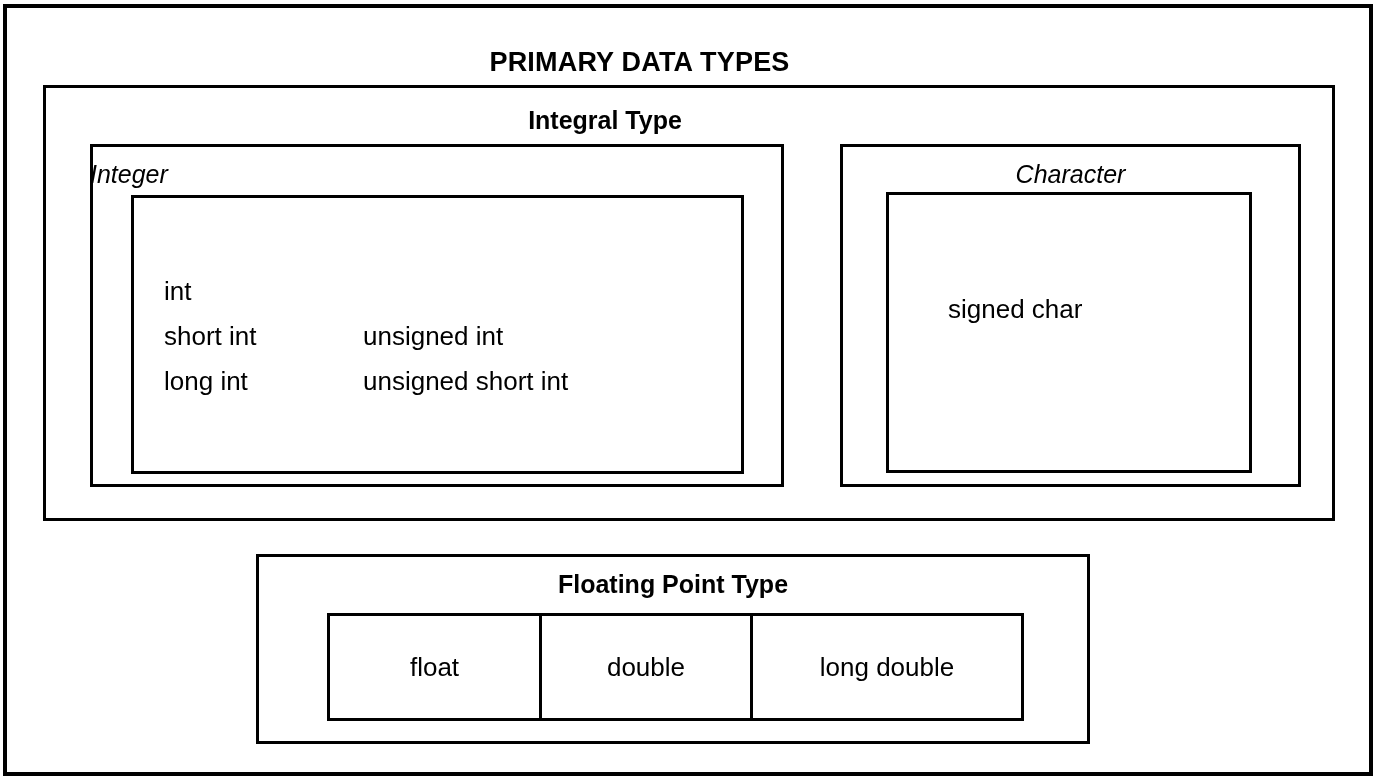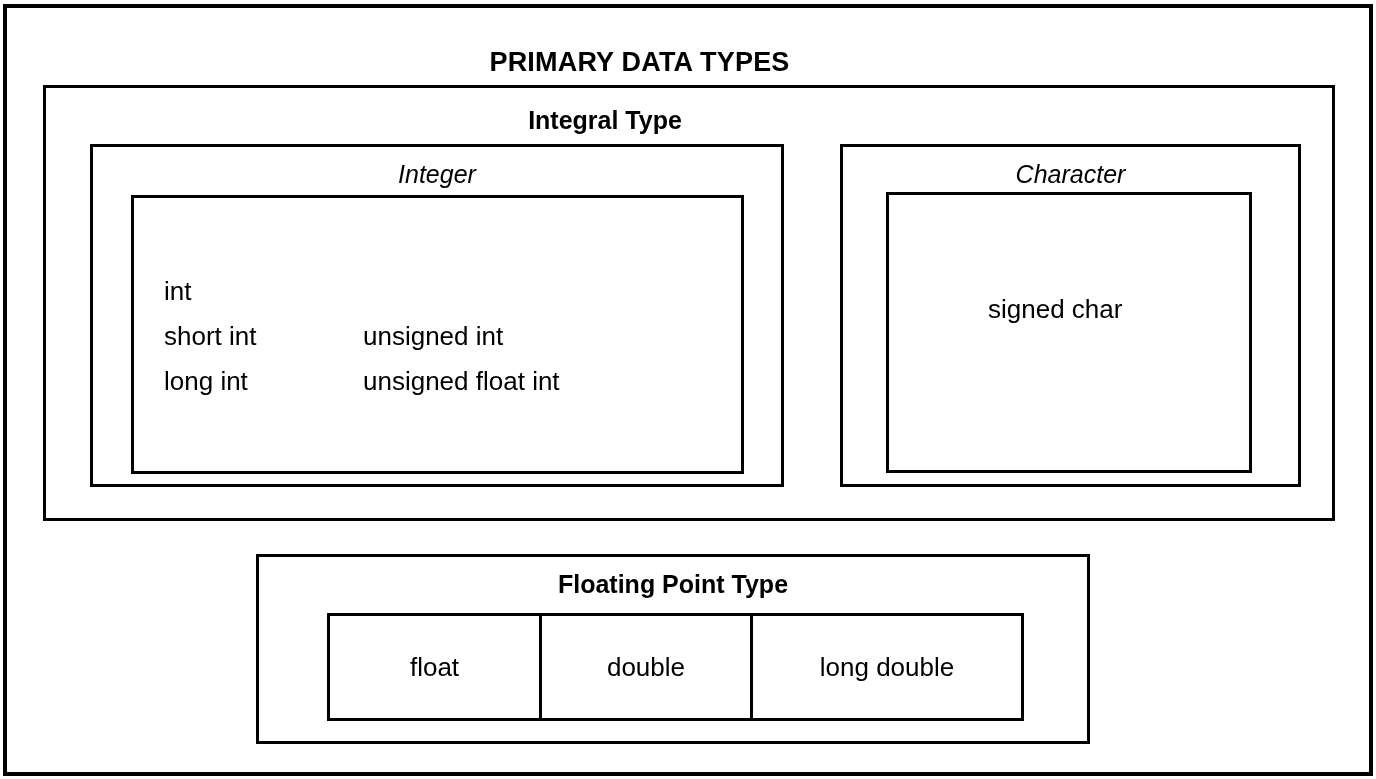--- a/index.html
+++ b/index.html
@@ -71,21 +71,20 @@
     left: 90px;
     top: 144px;
     width: 694px;
     height: 343px;
   }
   #integer-title {
     position: absolute;
     left: 90px;
     top: 160px;
     width: 694px;
-    text-align: center;
     font-size: 25px;
     font-style: italic;
   }
   #integer-list-box {
     left: 131px;
     top: 195px;
     width: 613px;
     height: 279px;
   }
   #integer-list {
@@ -130,21 +129,21 @@
     left: 886px;
     top: 192px;
     width: 366px;
     height: 281px;
   }
   #character-list {
     position: absolute;
     left: 886px;
     top: 287px;
     width: 424px;
-    padding-left: 102px;
+    padding-left: 62px;
     box-sizing: border-box;
   }
 
   
   #floating-box {
     left: 256px;
     top: 554px;
     width: 834px;
     height: 190px;
   }
@@ -199,21 +198,21 @@
   <div id="integer-title">Integer</div>
   <div class="box" id="integer-list-box"></div>
   <div id="integer-list">
     <div id="integer-col-left">
       <div class="type-line">int</div>
       <div class="type-line">short int</div>
       <div class="type-line">long int</div>
     </div>
     <div id="integer-col-right">
       <div class="type-line">unsigned int</div>
-      <div class="type-line">unsigned float int</div>
+      <div class="type-line">unsigned short int</div>
     </div>
   </div>
 
   <div class="box" id="character-box"></div>
   <div id="character-title">Character</div>
   <div class="box" id="character-list-box"></div>
   <div id="character-list">
     <div class="type-line">signed char</div>
   </div>
 

